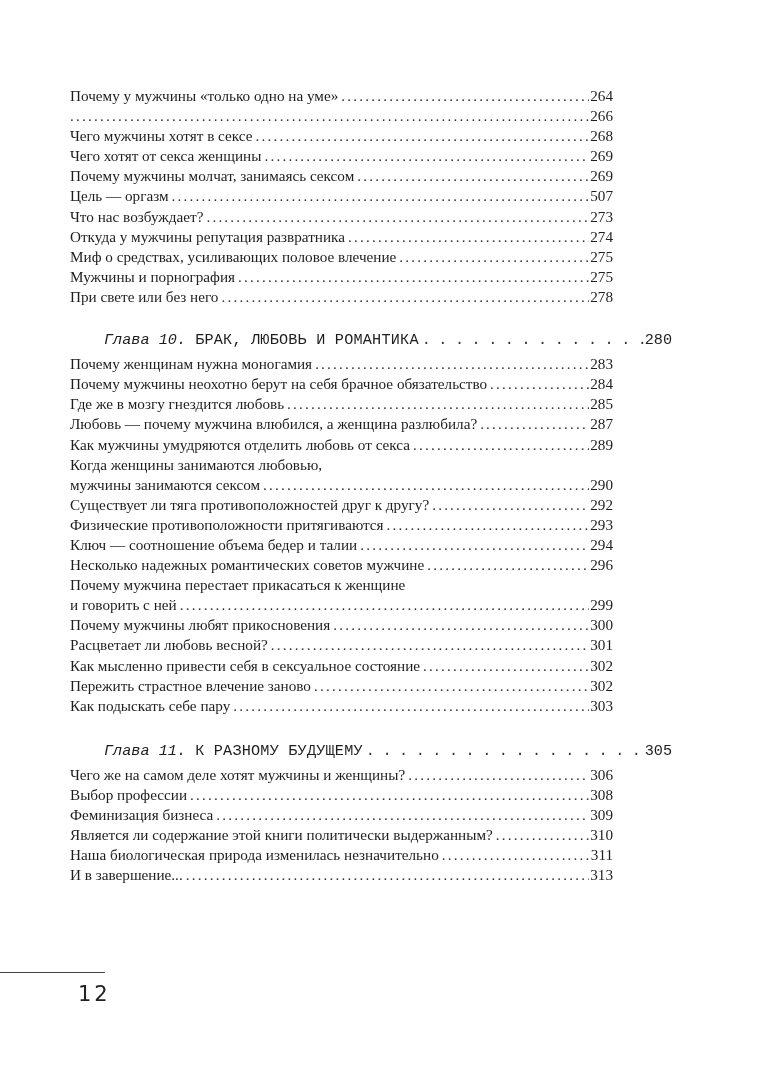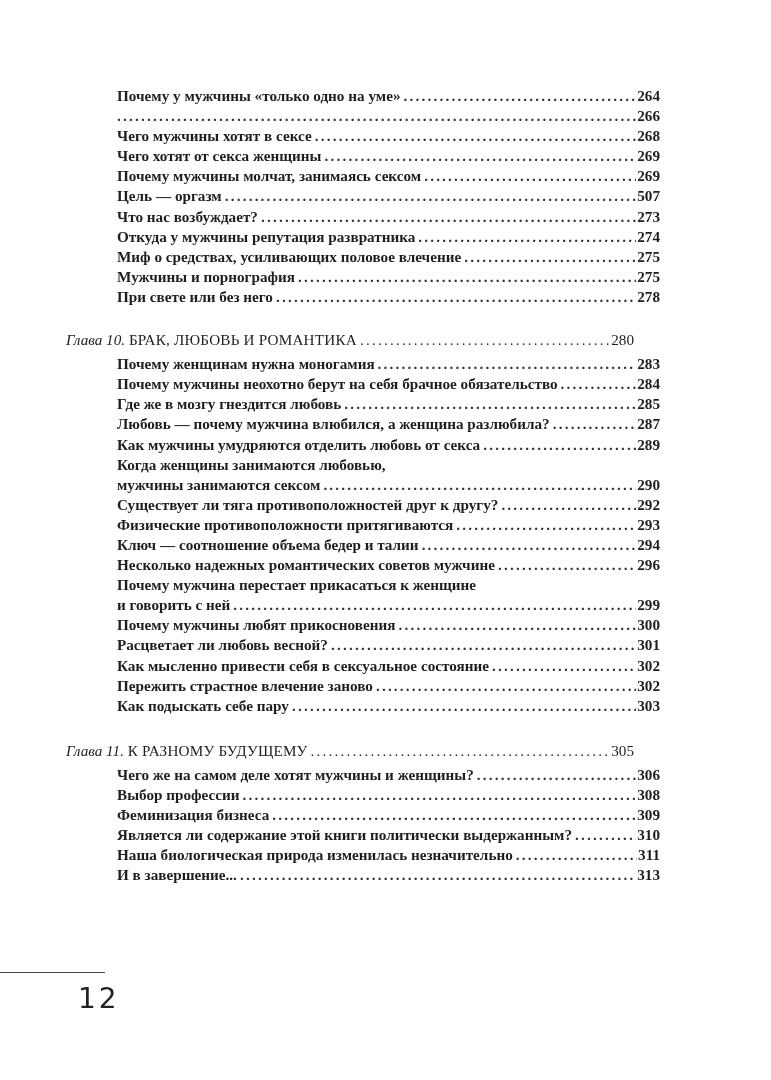--- a/index.html
+++ b/index.html
@@ -1,33 +1,33 @@
 <!DOCTYPE html>
 <html><head>
 <meta charset="utf-8">
 <style>
   html, body { margin: 0; padding: 0; background: #ffffff; }
   body { width: 771px; height: 1080px; position: relative; overflow: hidden;
          font-family: "Liberation Serif", "DejaVu Serif", serif; color: #1e1e1e; }
   .toc { position: absolute; left: 0; top: 86px; width: 771px; }
   .line { position: relative; height: 20.1px; line-height: 20.1px; font-size: 15.2px;
           display: flex; align-items: baseline; white-space: nowrap; }
-  .entry { margin-left: 117px; width: 543px; font-weight: bold; }
-  .chapter { margin-left: 66px; width: 568px; }
+  .entry { margin-left: 70px; width: 543px; }
+  .chapter { margin-left: 104px; width: 568px; font-family: Liberation Mono, monospace; }
   .t { flex: 0 0 auto; background: #fff; padding-right: 3px; }
   .dots { flex: 1 1 auto; overflow: hidden; letter-spacing: 2.2px; color: #333; }
   .dots::before { content: ". . . . . . . . . . . . . . . . . . . . . . . . . . . . . . . . . . . . . . . . . . . . . . . . . . . . . . . . . . . . . . . . . . . . . . . . . . . . . . . . . . . . . . . . . . . . . . . . . . . . . . . . . . . . . . . . . . . . . . . . . . . . . . . . . . . . . . . ."; letter-spacing: 0; word-spacing: -1.6px; }
   .p { flex: 0 0 auto; padding-left: 1px; }
   .chap-label { font-style: italic; }
   .chap-title { letter-spacing: 0.2px; }
   .gap { height: 23px; }
   .gap2 { height: 25px; }
   .rule { position: absolute; left: 0; top: 972px; width: 105px; height: 1px; background: #444; }
   .pagenum { position: absolute; left: 78px; top: 982px; font-family: "DejaVu Sans", sans-serif;
-             font-size: 28px; letter-spacing: 3px; color: #222; }
+             font-size: 21px; letter-spacing: 3px; color: #222; }
 </style>
 </head>
 <body>
 
 <div class="toc">
 
   <div>
     <div class="line entry">
         <span class="t">Почему у мужчины «только одно на уме»</span>
         <span class="dots"></span>

